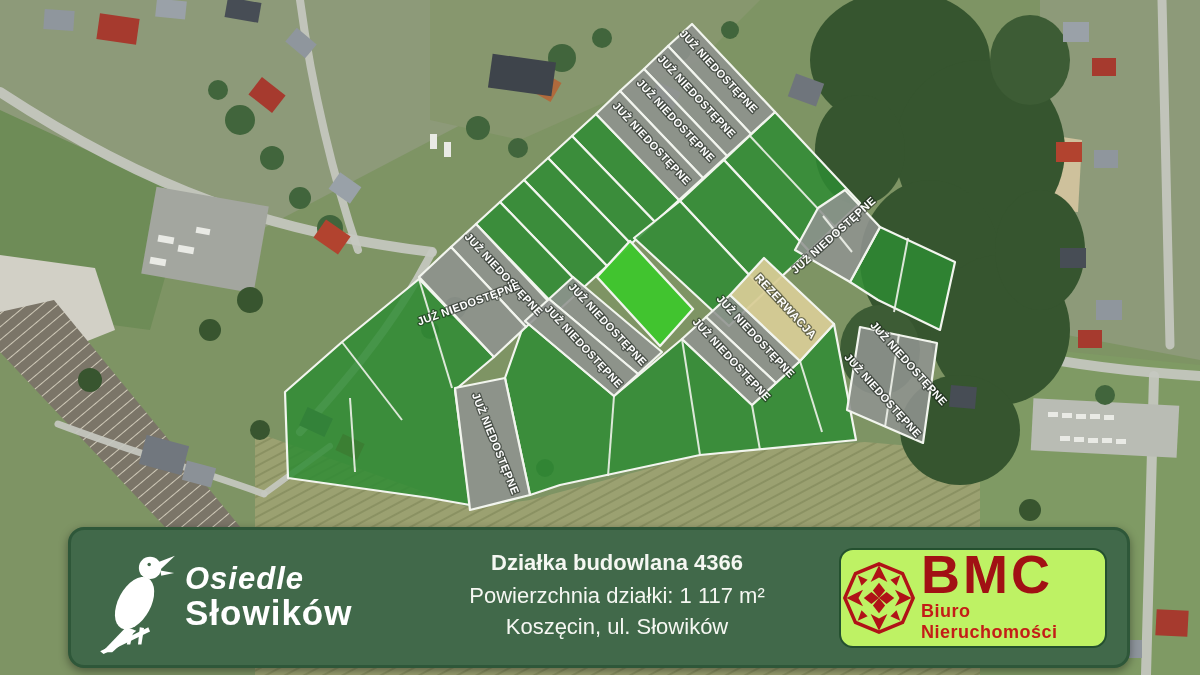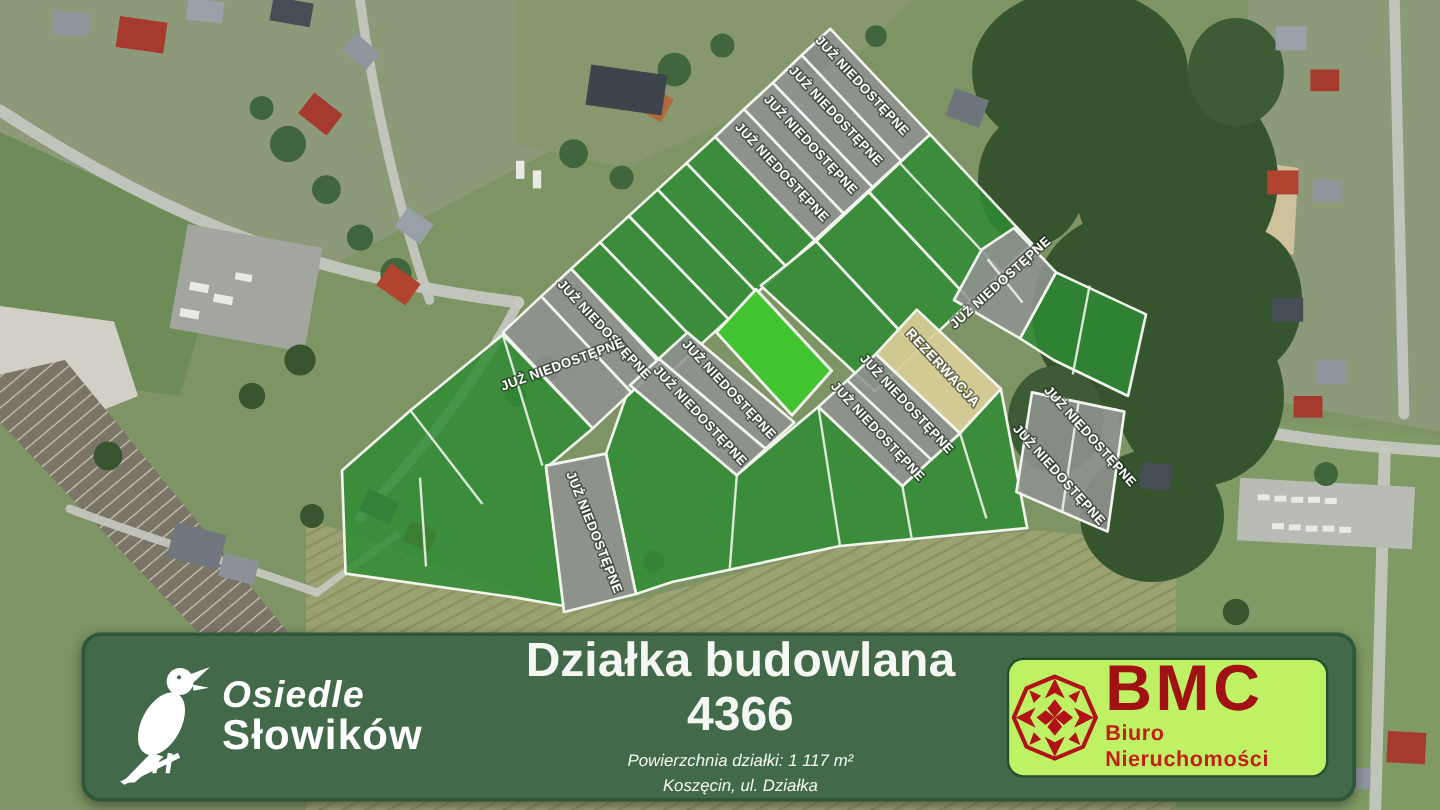--- a/index.html
+++ b/index.html
@@ -18,22 +18,22 @@
   .road{stroke:#c6c8c0;fill:none;opacity:.92;stroke-linecap:round;}
   .banner{position:absolute;left:68px;top:527px;width:1062px;height:141px;background:#41694a;
           border:3px solid #2e5739;border-radius:16px;box-sizing:border-box;display:flex;
           align-items:center;box-shadow:0 3px 10px rgba(0,0,0,.4);}
   .logo{display:flex;align-items:center;margin-left:24px;width:300px;}
   .bird{width:86px;height:120px;flex:none;}
   .estate-name{color:#ffffff;font-weight:bold;line-height:1.04;margin-left:4px;}
   .estate-name .l1{font-size:31px;letter-spacing:1px;font-style:italic;}
   .estate-name .l2{font-size:35px;letter-spacing:1px;text-align:center;}
   .center-block{flex:1;text-align:center;color:#f5f7f2;}
-  .listing-title{font-size:40px;font-weight:bold;margin-bottom:7px;}
-  .listing-sub{font-size:14px;margin-bottom:5px;font-style:italic;}
+  .listing-title{font-size:22px;font-weight:bold;margin-bottom:7px;}
+  .listing-sub{font-size:22px;margin-bottom:5px;}
   .bmc{width:264px;height:96px;background:#bef264;border-radius:14px;margin-right:20px;flex:none;
        display:flex;align-items:center;justify-content:center;border:2px solid #24502f;}
   .emblem{width:76px;height:76px;margin-right:4px;flex:none;}
   .bmc-text{text-align:left;}
   .bmc-name{font-size:54px;font-weight:bold;color:#a11114;line-height:.85;letter-spacing:3px;}
   .bmc-sub{font-size:18px;font-weight:bold;color:#c41c17;margin-top:3px;letter-spacing:.5px;word-spacing:8px;}
 </style>
 </head>
 <body>
 
@@ -255,21 +255,21 @@
     </svg>
     <div class="estate-name">
       <div class="l1">Osiedle</div>
       <div class="l2">Słowików</div>
     </div>
   </div>
 
   <div class="center-block">
     <div class="listing-title">Działka budowlana 4366</div>
     <div class="listing-sub">Powierzchnia działki: 1 117 m²</div>
-    <div class="listing-sub">Koszęcin, ul. Działka</div>
+    <div class="listing-sub">Koszęcin, ul. Słowików</div>
   </div>
 
   <div class="bmc">
     <svg class="emblem" viewBox="0 0 100 100">
       <g stroke="#b01217" fill="none" stroke-width="4.5">
         <polygon points="50,5 81,18 95,50 81,82 50,95 19,82 5,50 19,18"></polygon>
       </g>
       <g fill="#b01217">
         <path d="M50,7 L61,29 L50,23 L39,29 Z"></path>
         <path d="M50,93 L61,71 L50,77 L39,71 Z"></path>

